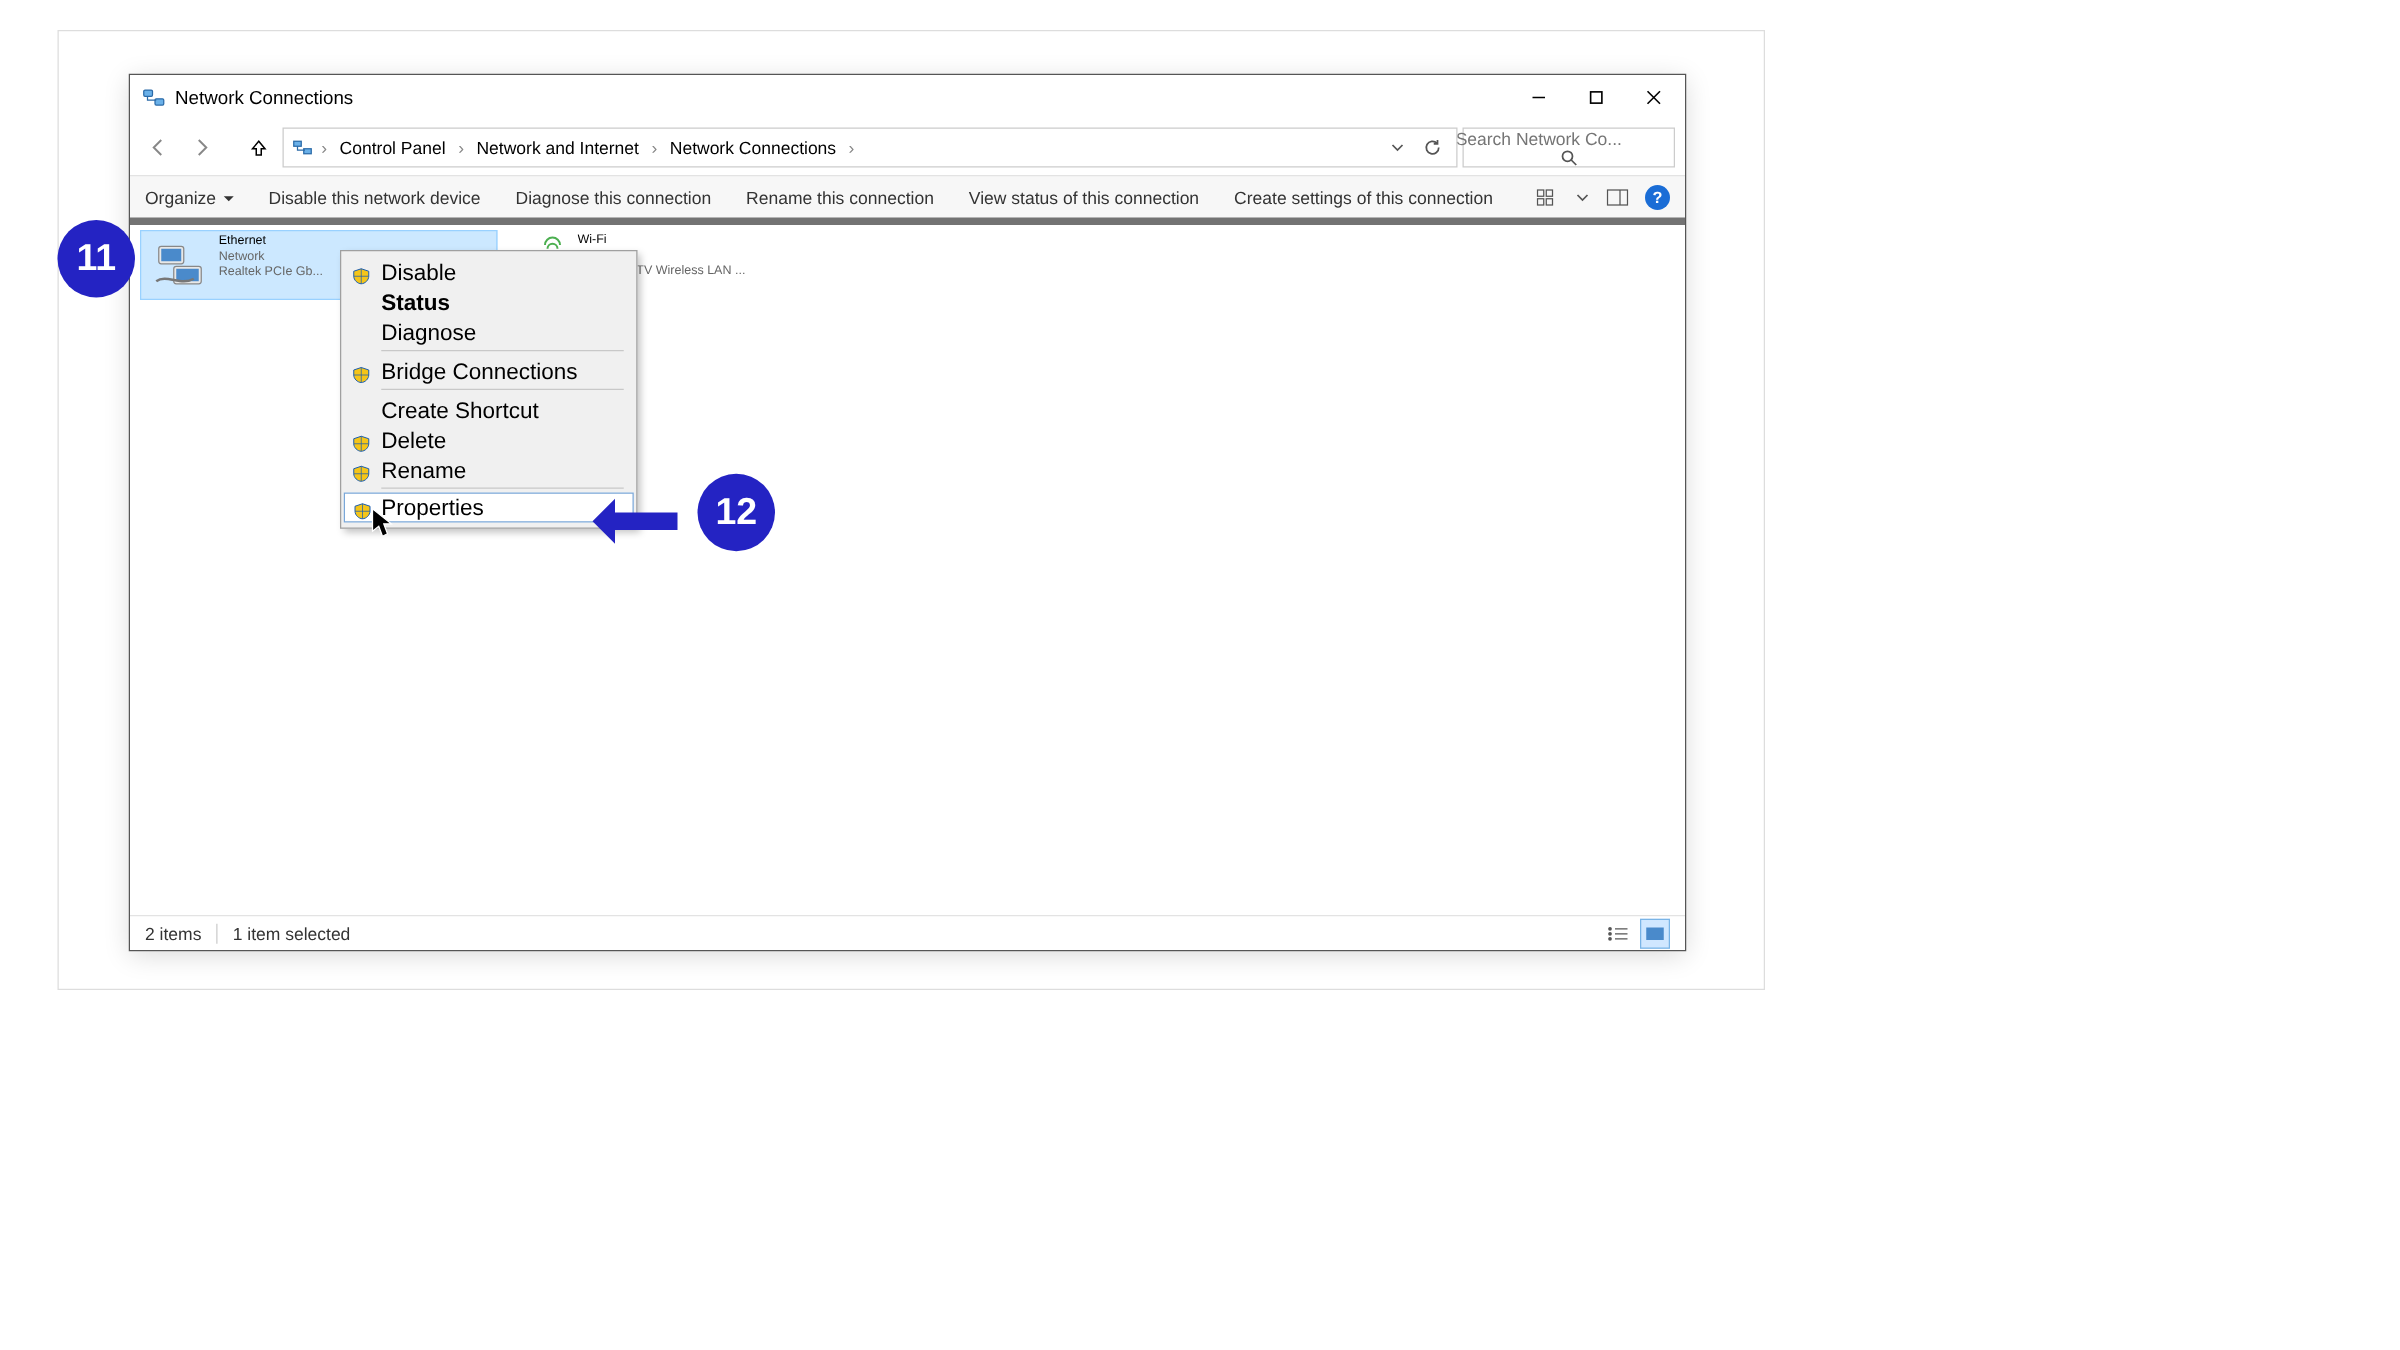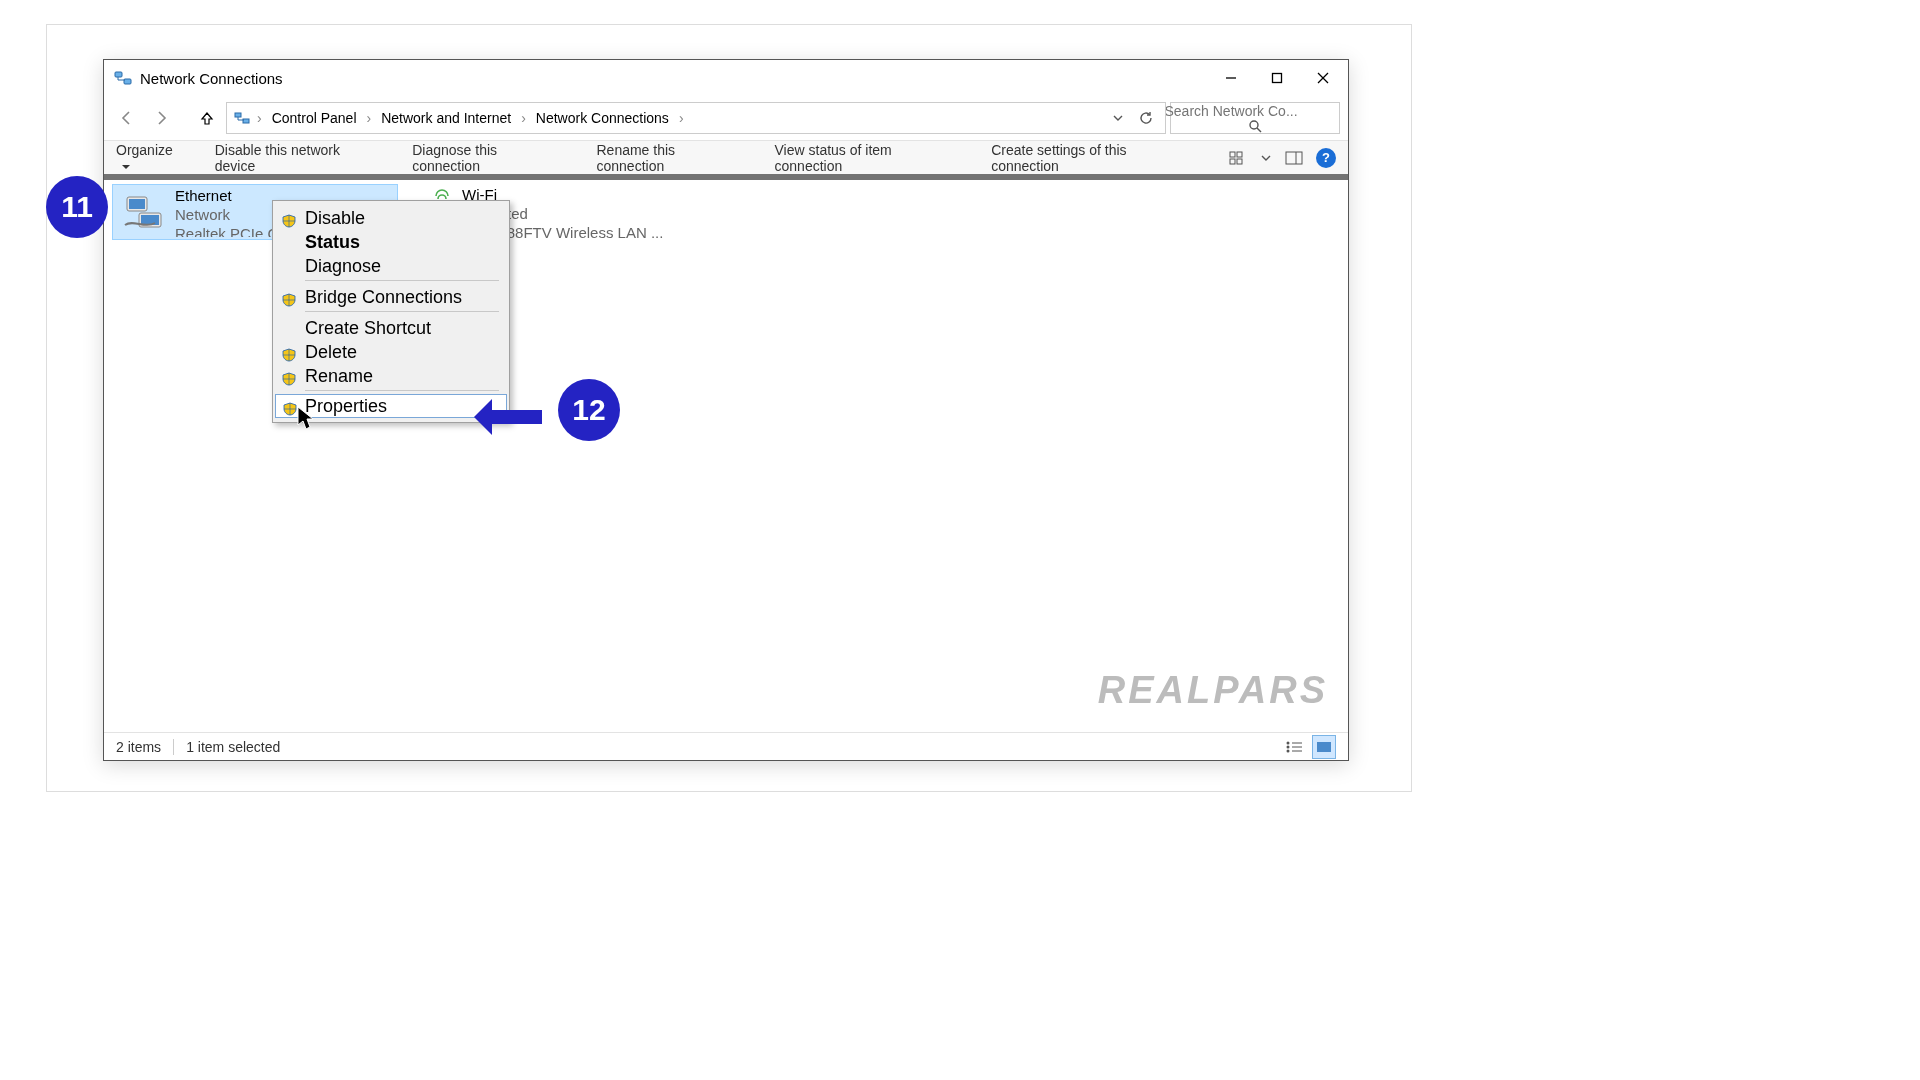--- a/index.html
+++ b/index.html
@@ -134,21 +134,21 @@
     height: 56px;
     display:flex;
     padding:2px 6px;
     gap:8px;
   }
   .conn-item.selected {
     background: #cce8ff;
     border: 1px solid #99d1ff;
   }
   .conn-icon { width:48px; height:48px; display:flex; align-items:center; justify-content:center; }
-  .conn-text { display:flex; flex-direction:column; line-height:1.25; font-size:15px; overflow:hidden; }
+  .conn-text { display:flex; flex-direction:column; line-height:1.25; font-size:10px; overflow:hidden; }
   .conn-text .name { color:#000; }
   .conn-text .status { color:#666; }
   .conn-text .device { color:#666; white-space:nowrap; overflow:hidden; text-overflow:ellipsis; }
 
   
   .context-menu {
     position:absolute;
     width: 238px;
     background:#f0f0f0;
     border:1px solid #a0a0a0;
@@ -321,21 +321,21 @@
           </svg>
       </span>
     </div>
   </div>
 
   <div class="cmdbar">
     <span class="dd">Organize</span>
     <span>Disable this network device</span>
     <span>Diagnose this connection</span>
     <span>Rename this connection</span>
-    <span>View status of item connection</span>
+    <span>View status of this connection</span>
     <span>Create settings of this connection</span>
     <div class="cmdbar-right">
       <div class="cmd-iconbtn">
         <svg width="18" height="14">
           <rect x="1" y="1" width="5" height="5" fill="none" stroke="#555"></rect>
           <rect x="8" y="1" width="5" height="5" fill="none" stroke="#555"></rect>
           <rect x="1" y="8" width="5" height="5" fill="none" stroke="#555"></rect>
           <rect x="8" y="8" width="5" height="5" fill="none" stroke="#555"></rect>
         </svg>
       </div>
@@ -460,21 +460,20 @@
       <div class="head"></div>
       <div class="shaft"></div>
     </div>
 
     <div class="cursor" style="left:192px; top:225px;">
       <svg width="20" height="26" viewBox="0 0 20 26">
         <path d="M2 2 L2 20 L7 16 L10 24 L14 22 L11 14 L17 14 Z" fill="#000" stroke="#fff" stroke-width="1"></path>
       </svg>
     </div>
 
-    <div class="watermark" style="right:20px; bottom:20px;">REALPARS</div>
   </div>
 
   <div class="statusbar">
     <span>2 items</span>
     <div class="status-sep"></div>
     <span>1 item selected</span>
     <div class="statusbar-right">
       <div class="cmd-iconbtn">
         <svg width="18" height="14">
           <circle cx="3" cy="3" r="1.5" fill="#555"></circle>

